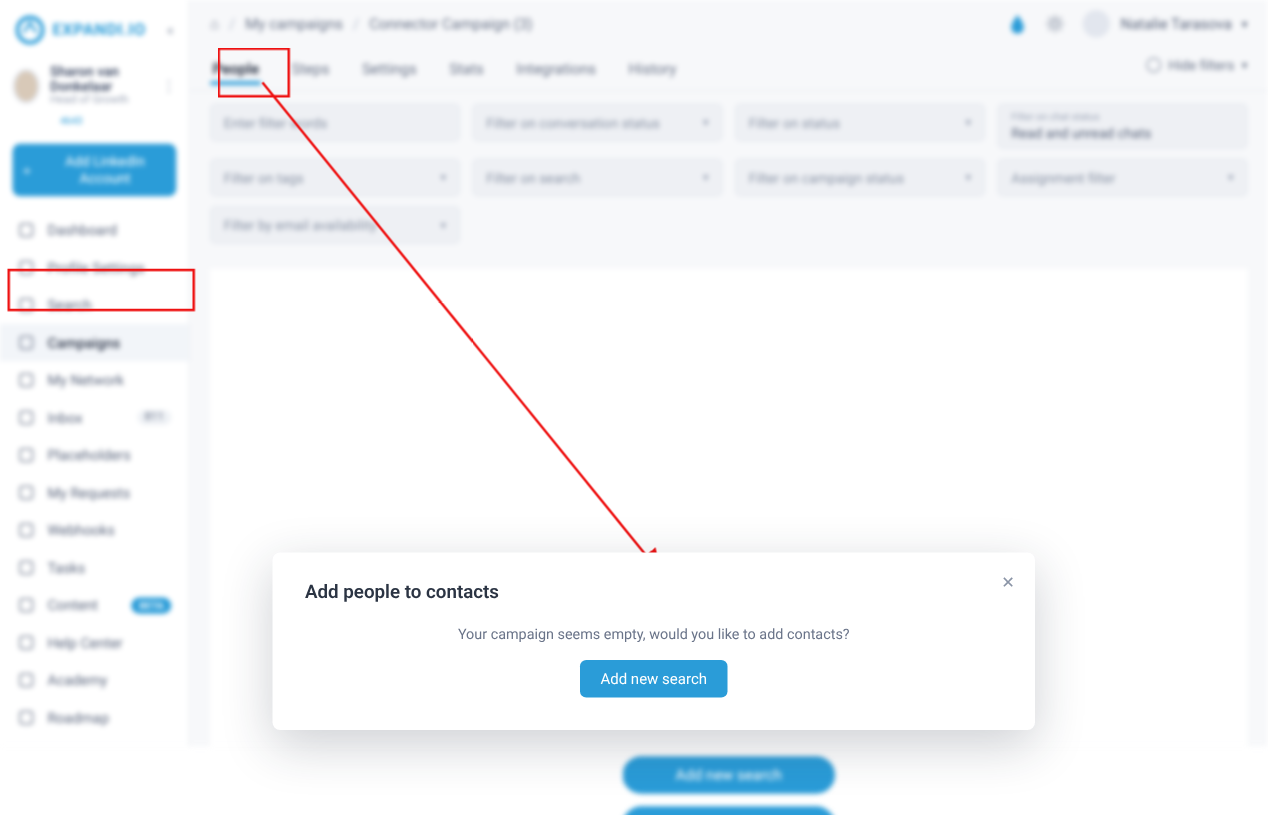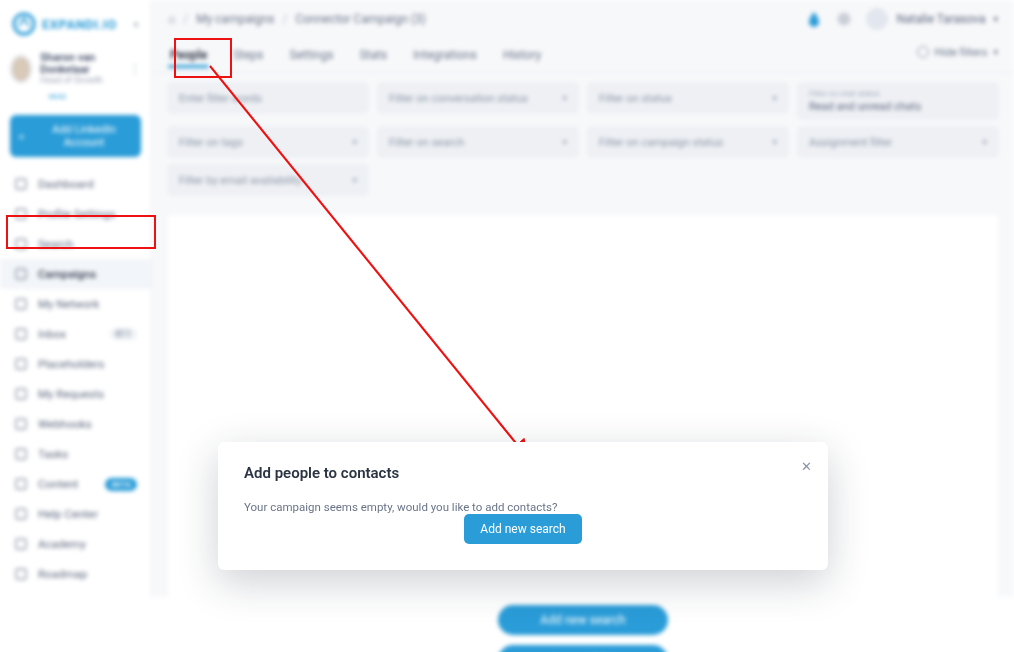--- a/index.html
+++ b/index.html
@@ -51,22 +51,22 @@
 
   
   .annotation-box { position: absolute; border: 2px solid #e11; pointer-events: none; }
   .annot-people { left: 174px; top: 38px; width: 58px; height: 40px; }
   .annot-campaigns { left: 6px; top: 215px; width: 150px; height: 34px; }
   .arrow-svg { position: absolute; left: 180px; top: 58px; pointer-events: none; }
 
   .modal { position: absolute; left: 218px; top: 442px; width: 610px; background: #fff; border-radius: 6px; box-shadow: 0 12px 40px rgba(30,40,60,.22); padding: 22px 26px 26px 26px; }
   .modal-title { font-size: 15px; font-weight: 600; color: #2b3443; }
   .modal-close { position: absolute; right: 16px; top: 18px; font-size: 13px; color: #8a94a6; cursor: pointer; background:none; border:none; line-height:1; }
-  .modal-msg { text-align: left; font-size: 11.5px; color: #6a7489; margin-top: 18px; }
-  .modal-actions { display: flex; justify-content: center; gap: 12px; }
+  .modal-msg { text-align: center; font-size: 11.5px; color: #6a7489; margin-top: 18px; }
+  .modal-actions { display: flex; justify-content: center; gap: 12px; margin-top: 14px; }
   .modal-btn { background: #2a9cd8; color: #fff; border: none; border-radius: 5px; font-size: 12px; padding: 8px 16px; cursor: pointer; }
 
   svg.ico-svg { width: 100%; height: 100%; display:block; }
 </style>
 </head>
 <body>
 
 <div class="blur-layer">
   <div class="app">
 

